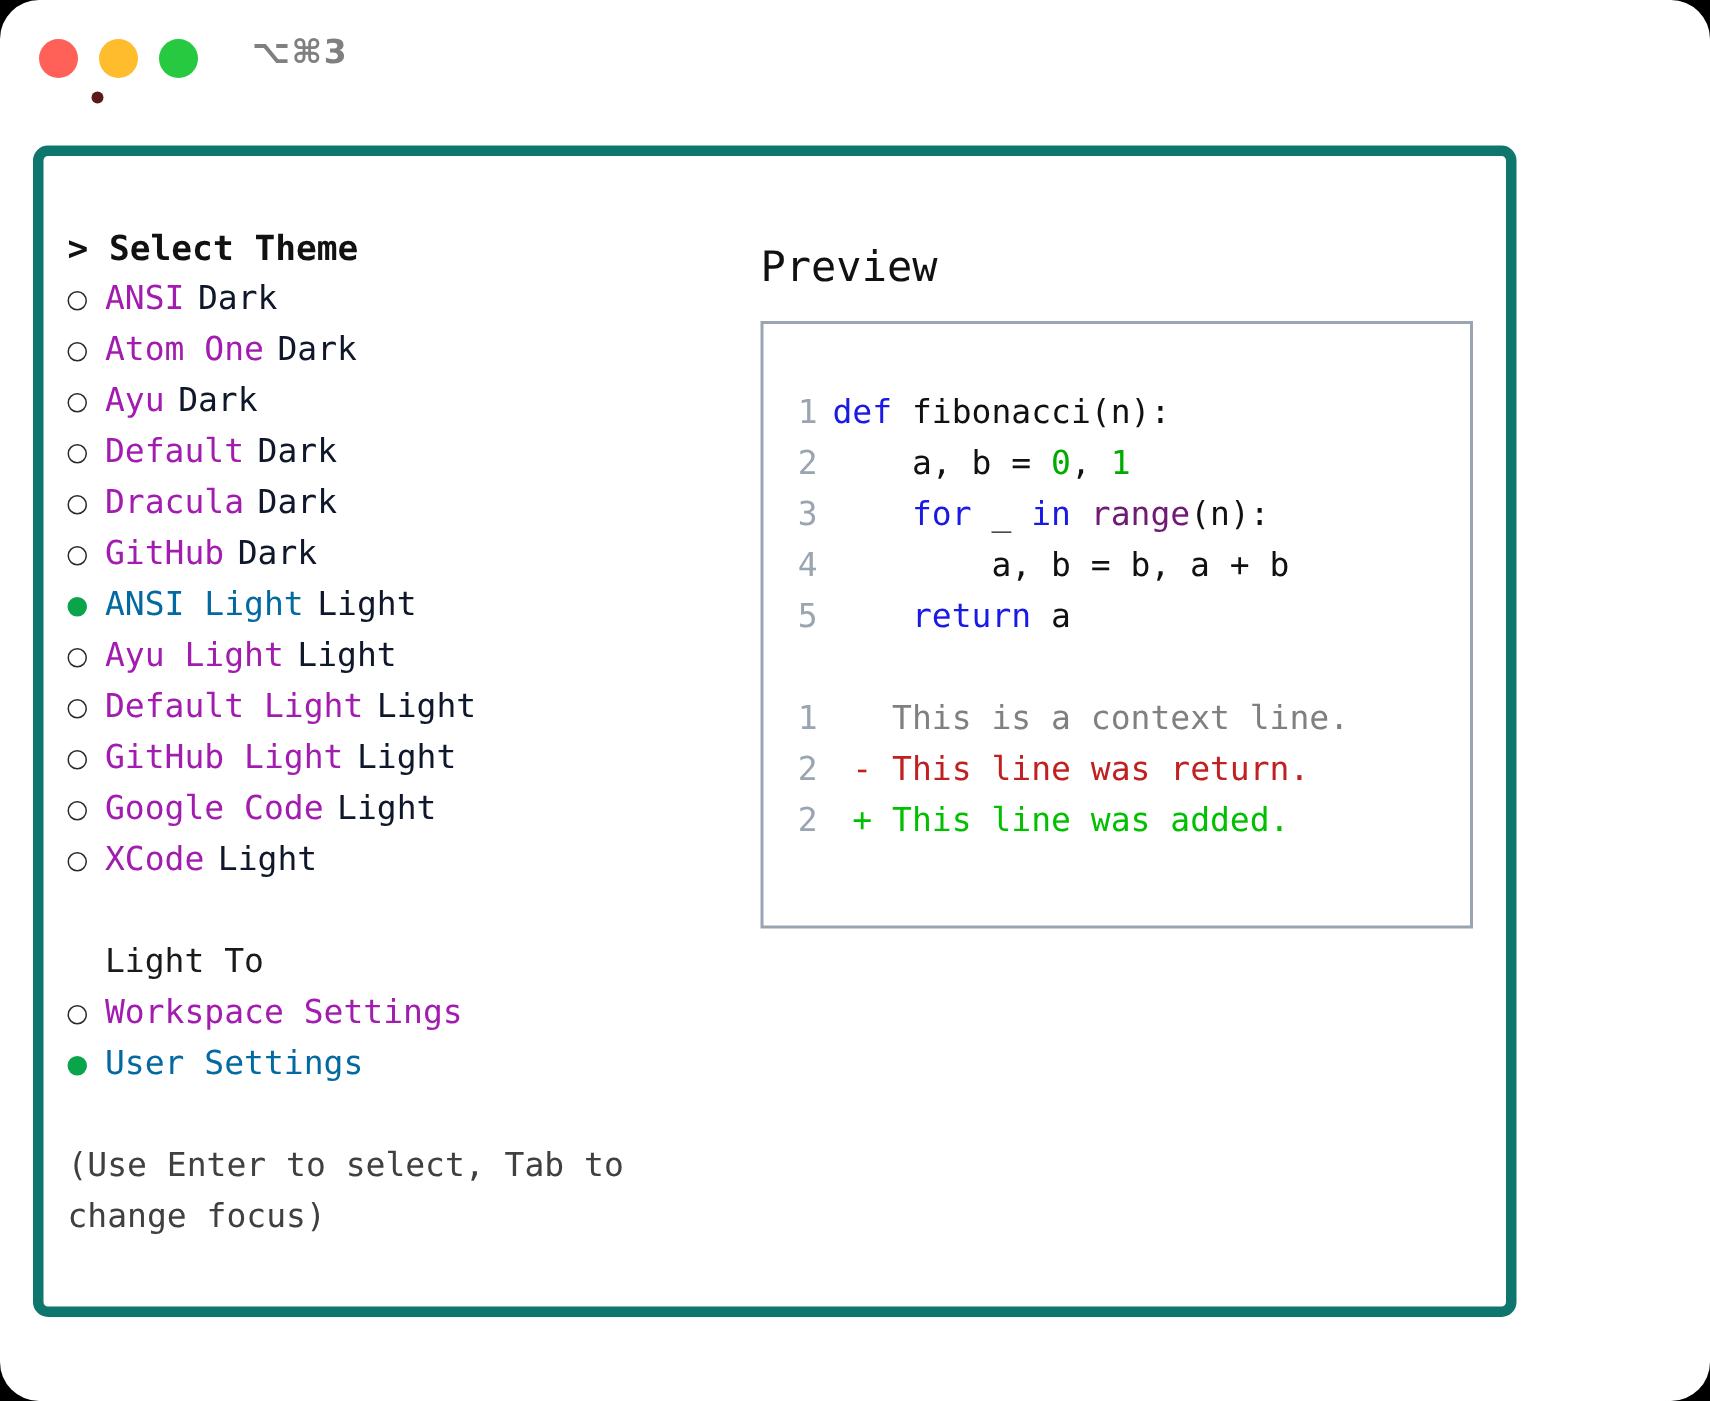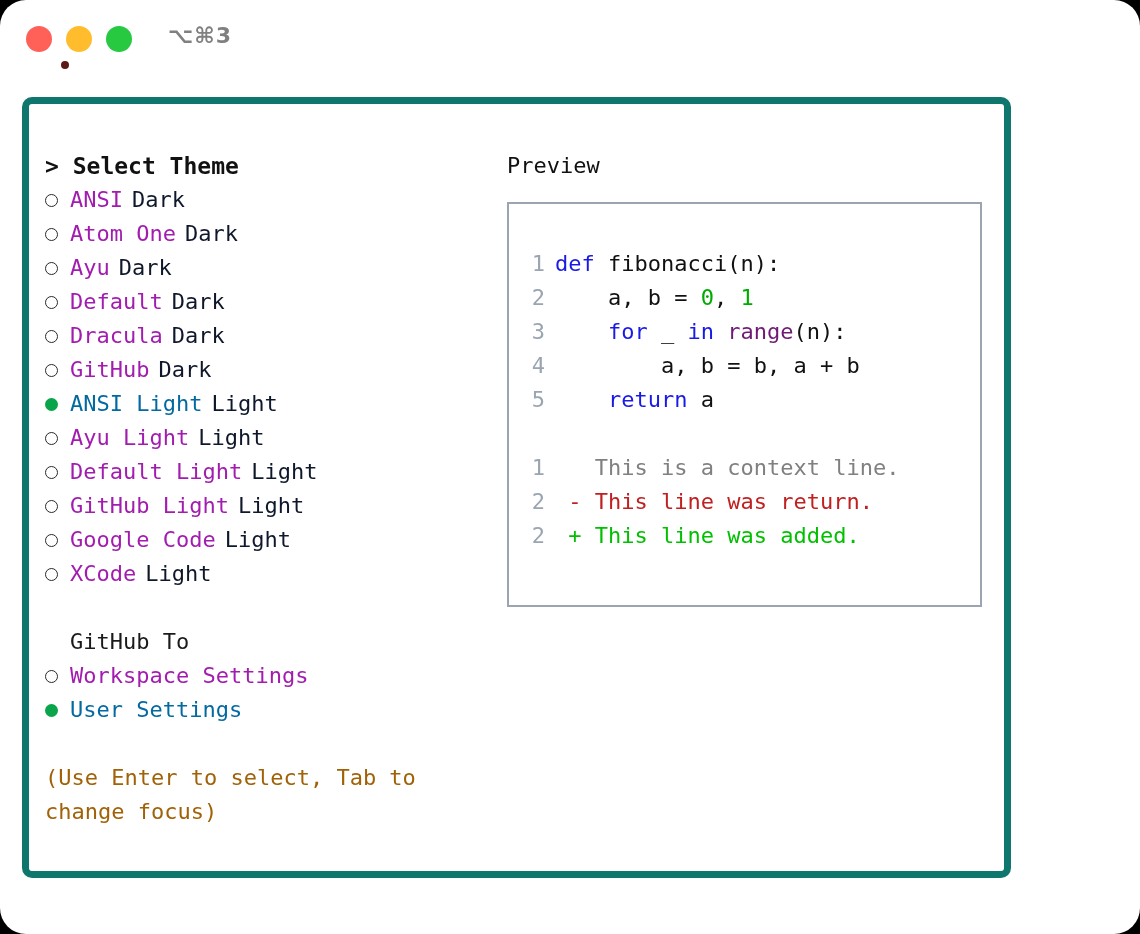--- a/index.html
+++ b/index.html
@@ -139,39 +139,40 @@
     font-size: 22px;
     color: #1a1a1a;
     line-height: 34px;
     padding-left: 25px;
     white-space: pre;
   }
 
   .hint {
     margin-top: 34px;
     font-size: 22px;
-    color: #a16207;
+    color: #404040;
     line-height: 34px;
     width: 420px;
     white-space: pre-wrap;
   }
 
   
   .right-pane {
     position: absolute;
     left: 478px;
     top: 45px;
     width: 500px;
   }
 
   .preview-title {
-    font-size: 22px;
+    font-size: 28px;
     color: #111111;
     line-height: 34px;
     white-space: pre;
+    margin-top: 12px;
   }
 
   .preview-box {
     margin-top: 19px;
     width: 475px;
     height: 405px;
     border: 2px solid #9aa5b1;
     box-sizing: border-box;
     background: #ffffff;
     padding: 43px 0 0 14px;
@@ -230,21 +231,21 @@
           <div class="row selected"><span class="bullet filled"></span><span class="row-name">ANSI Light</span><span class="row-variant">Light</span></div>
           <div class="row"><span class="bullet empty"></span><span class="row-name">Ayu Light</span><span class="row-variant">Light</span></div>
           <div class="row"><span class="bullet empty"></span><span class="row-name">Default Light</span><span class="row-variant">Light</span></div>
           <div class="row"><span class="bullet empty"></span><span class="row-name">GitHub Light</span><span class="row-variant">Light</span></div>
           <div class="row"><span class="bullet empty"></span><span class="row-name">Google Code</span><span class="row-variant">Light</span></div>
           <div class="row"><span class="bullet empty"></span><span class="row-name">XCode</span><span class="row-variant">Light</span></div>
         </div>
 
       <div class="spacer-row"></div>
 
-      <div class="apply-title">GitHub To</div>
+      <div class="apply-title">Light To</div>
 
       <div id="apply-list">
           <div class="row"><span class="bullet empty"></span><span class="row-name">Workspace Settings</span></div>
           <div class="row selected"><span class="bullet filled"></span><span class="row-name">User Settings</span></div>
         </div>
 
       <div class="hint">(Use Enter to select, Tab to change focus)</div>
     </div>
 
     <div class="right-pane">

